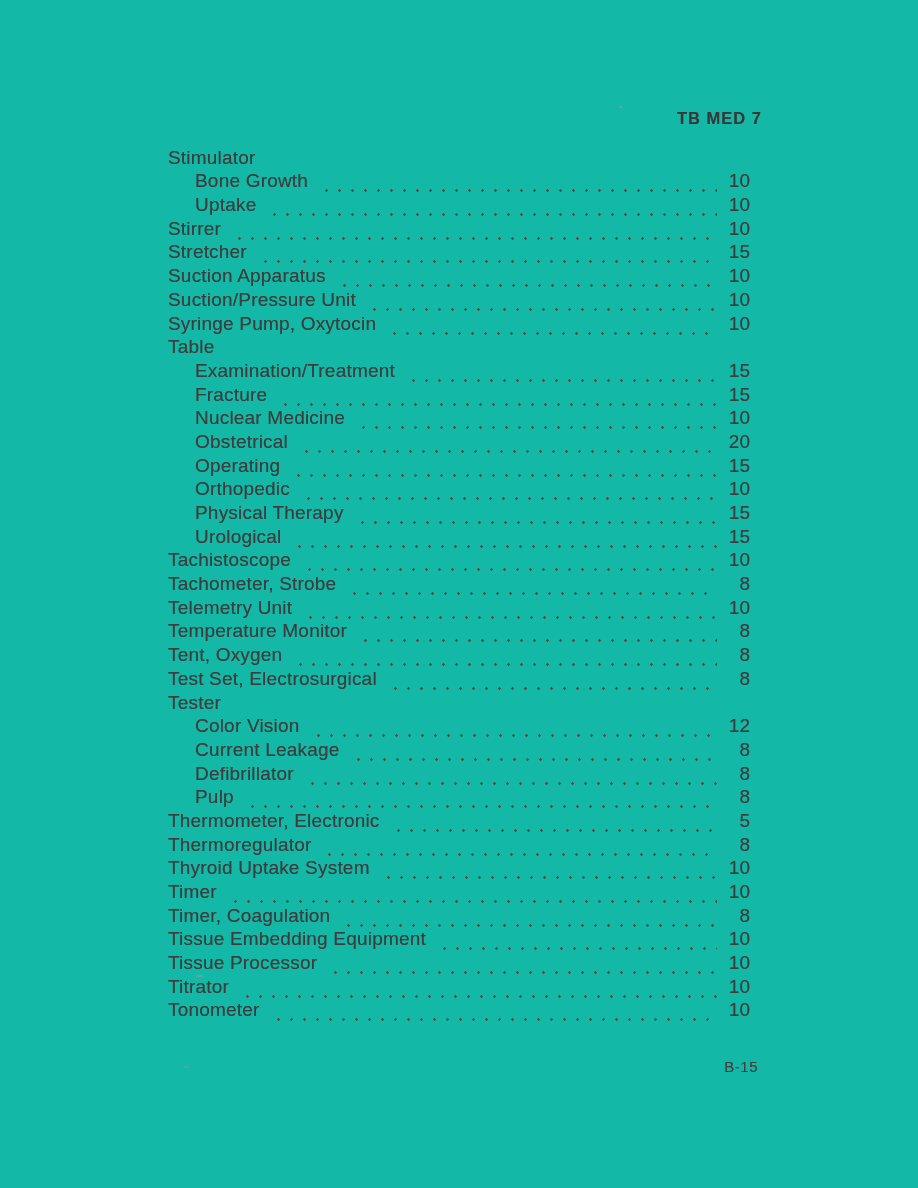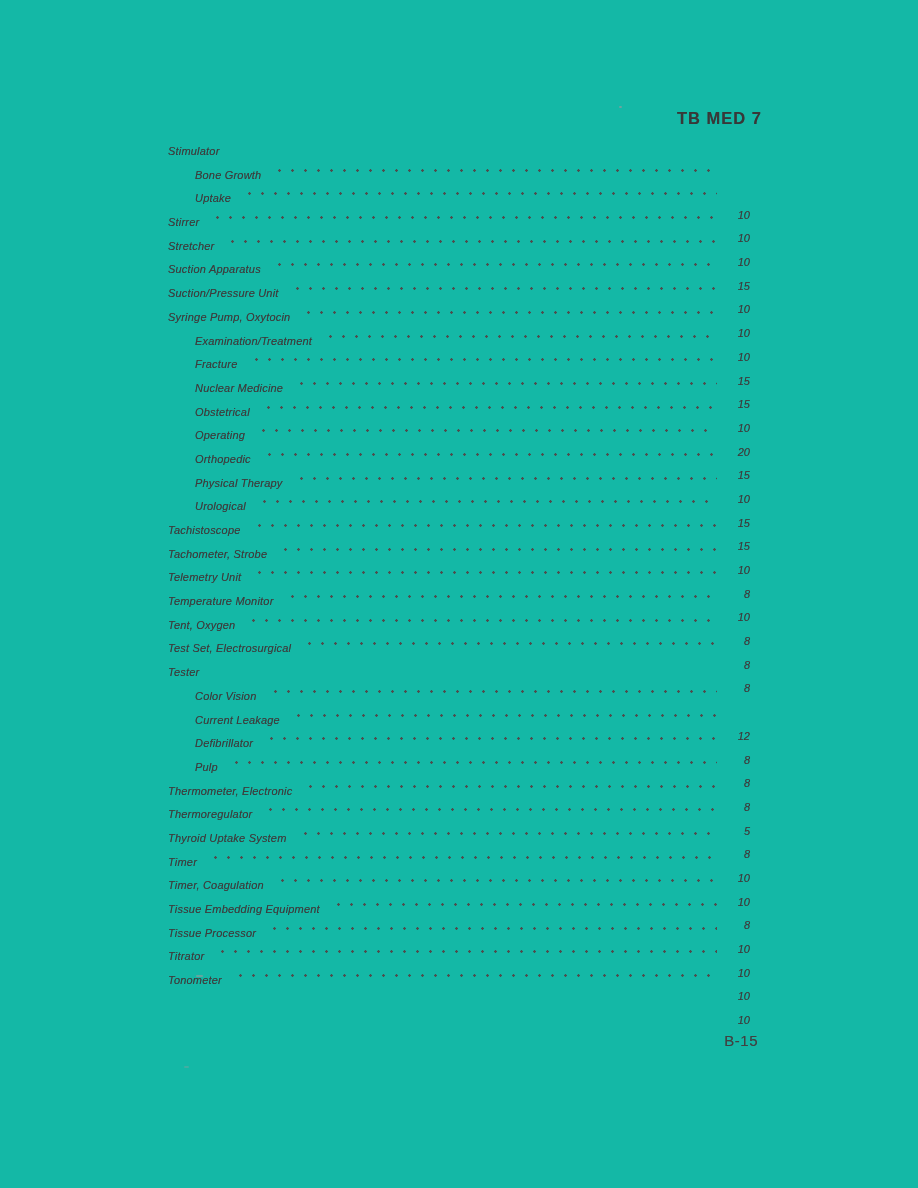--- a/index.html
+++ b/index.html
@@ -30,25 +30,24 @@
   
   .toc {
     position: absolute;
     left: 168px;
     top: 145px;
     width: 582px;
   }
 
   .row {
     display: flex;
-    align-items: flex-start;
+    align-items: flex-end;
     height: 23.7px;
-    font-size: 11px;
+    font-size: 19px;
     white-space: nowrap;
-    font-style: italic;
   }
   .row .label {
     color: #3d3d3d;
     text-shadow: 0 0 0.55px rgba(61,61,61,0.6);
     letter-spacing: 0.2px;
   }
   .row.indent .label { padding-left: 27px; }
 
   .row .leader {
     flex: 1;
@@ -65,21 +64,21 @@
     color: #3d3d3d;
     text-shadow: 0 0 0.55px rgba(61,61,61,0.6);
     margin-top: 40px;
   }
   .row.group .leader,
   .row.group .pagenum { visibility: hidden; }
 
   
   .doc-footer {
     position: absolute;
-    top: 1032px;
+    top: 1058px;
     right: 160px;
     font-size: 15px;
     color: #414141;
     text-shadow: 0 0 0.55px rgba(65,65,65,0.55);
     letter-spacing: 0.5px;
   }
 
   
   .speck { position: absolute; background: #9a9a9a; border-radius: 50%; }
   .speck-1 { left: 619px; top: 106px; width: 3px; height: 2px; opacity: 0.7; }
@@ -129,20 +128,25 @@
       <div class="row">
     <span class="label">Suction/Pressure Unit</span>
     <span class="leader"></span>
     <span class="pagenum">10</span>
   </div>
       <div class="row">
     <span class="label">Syringe Pump, Oxytocin</span>
     <span class="leader"></span>
     <span class="pagenum">10</span>
   </div>
+      <div class="row group">
+    <span class="label">Table</span>
+    <span class="leader"></span>
+    <span class="pagenum"></span>
+  </div>
       <div class="row indent">
     <span class="label">Examination/Treatment</span>
     <span class="leader"></span>
     <span class="pagenum">15</span>
   </div>
       <div class="row indent">
     <span class="label">Fracture</span>
     <span class="leader"></span>
     <span class="pagenum">15</span>
   </div>

